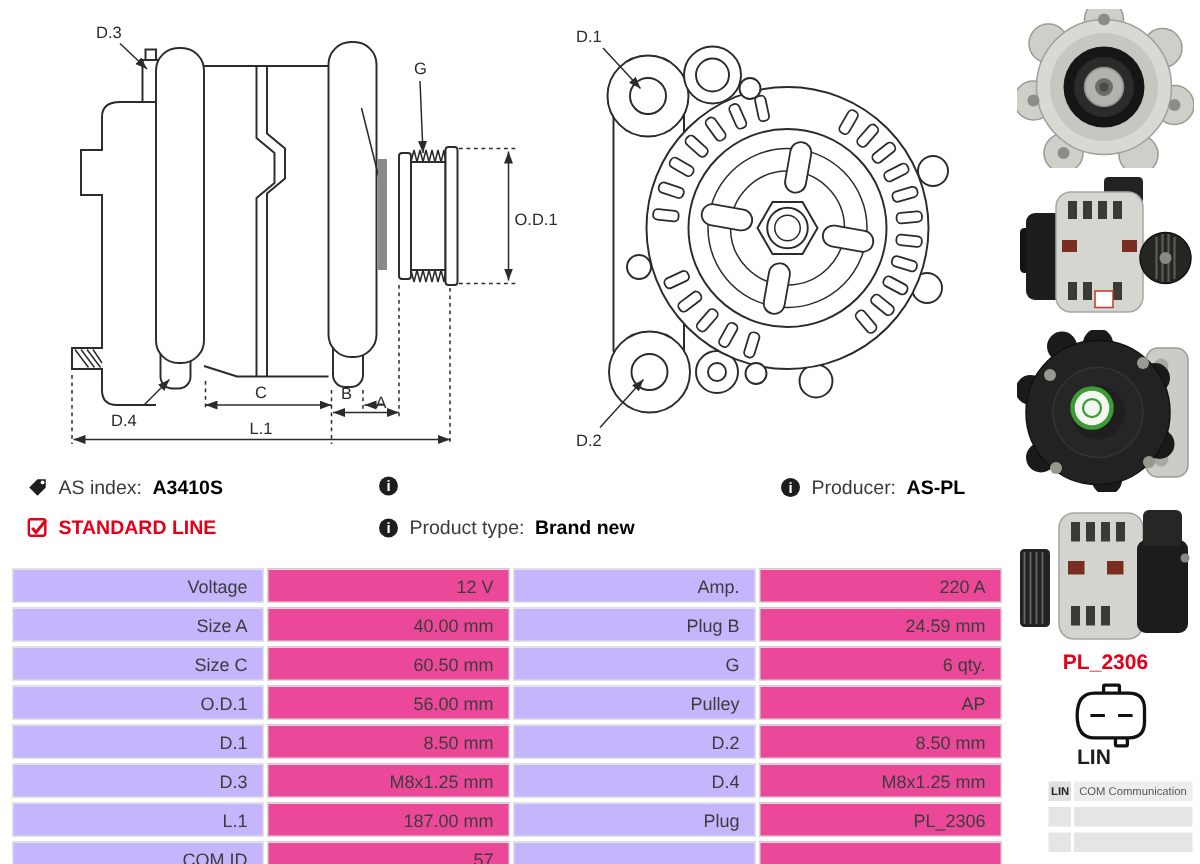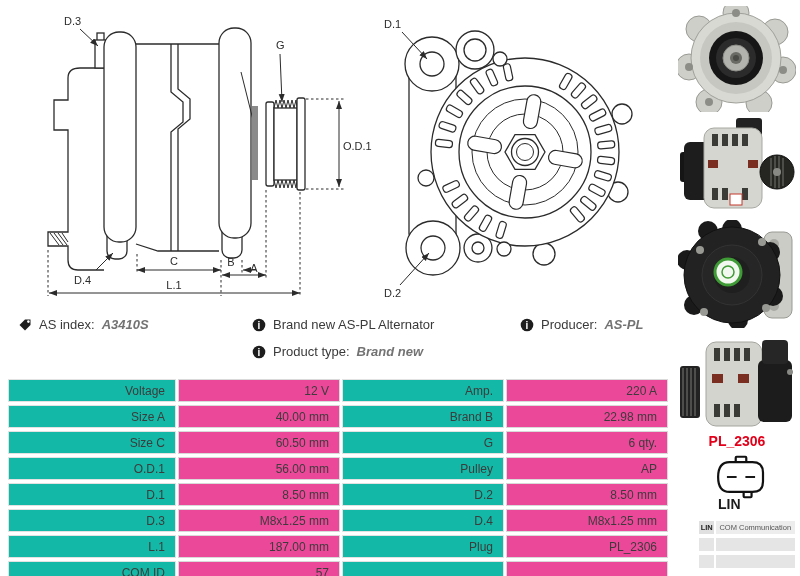--- a/index.html
+++ b/index.html
@@ -3,33 +3,33 @@
 <meta charset="utf-8">
 <style>
   html,body{margin:0;padding:0;background:#fff;}
   .canvas{position:relative;width:800px;height:576px;background:#fff;overflow:hidden;
           font-family:"Liberation Sans",sans-serif;color:#3a3a3a;}
   .abs{position:absolute;}
   svg text{font-family:"Liberation Sans",sans-serif;}
 
   
   .info-item{position:absolute;display:flex;align-items:center;gap:7px;font-size:13px;color:#3a3a3a;white-space:nowrap;}
-  .info-item b{font-weight:bold;color:#737373;font-style:italic;}
+  .info-item b{font-weight:bold;color:#000000;}
   .red{color:#e2001a;}
   .standard{font-weight:bold;font-size:13px;}
   .icon13{width:14px;height:14px;flex:0 0 auto;}
 
   
   .logo-wrap{position:absolute;left:600px;top:332px;width:100px;text-align:center;}
   .logo-sub{font-size:6.5px;color:#d96a55;letter-spacing:.2px;margin-top:0px;white-space:nowrap;}
 
   
   table.spec{position:absolute;left:6px;top:376px;border-collapse:separate;border-spacing:2px 3px;table-layout:fixed;width:664px;}
   table.spec td{height:21px;font-size:12px;padding:0 10px 0 0;text-align:right;vertical-align:middle;overflow:hidden;}
-  td.lbl{background:#14b8a6;color:#3c3c3c;border:1px solid #e2e2e2;}
+  td.lbl{background:#c4b5fd;color:#3c3c3c;border:1px solid #e2e2e2;}
   td.val{background:#ec4899;color:#3c3c3c;border:1px solid #d9d9d9;}
 
   
   .photo{position:absolute;left:678px;width:118px;}
   .plugcode{position:absolute;left:678px;top:433px;width:118px;text-align:center;
             font-size:14px;font-weight:bold;color:#e2001a;}
   .plugicon{position:absolute;left:708px;top:455px;}
   .plugtype{position:absolute;left:718px;top:496px;font-size:14px;font-weight:bold;color:#1c1c1c;}
   .comtable{position:absolute;left:697px;top:517px;width:100px;border-collapse:separate;border-spacing:2px 4px;}
   .comtable td{height:11px;font-size:7.5px;vertical-align:middle;white-space:nowrap;}
@@ -191,32 +191,38 @@
     </svg>
     <span>AS index:</span>
     <b>A3410S</b>
   </div>
 
   <div class="info-item" style="left:252px;top:317px;">
     <svg class="icon13" viewBox="0 0 14 14">
       <circle cx="7" cy="7" r="6.3" fill="#1d1d1d"></circle>
       <text x="7" y="10.5" text-anchor="middle" font-size="10" font-weight="bold" font-family="Liberation Serif,serif" fill="#ffffff">i</text>
     </svg>
-    <span>Brand new AS-PL Alternator</span>
   </div>
 
   <div class="info-item" style="left:520px;top:317px;">
     <svg class="icon13" viewBox="0 0 14 14">
       <circle cx="7" cy="7" r="6.3" fill="#1d1d1d"></circle>
       <text x="7" y="10.5" text-anchor="middle" font-size="10" font-weight="bold" font-family="Liberation Serif,serif" fill="#ffffff">i</text>
     </svg>
     <span>Producer:</span>
     <b>AS-PL</b>
   </div>
 
+  <div class="info-item" style="left:18px;top:344px;">
+    <svg class="icon13" viewBox="0 0 14 14">
+      <rect x="1.2" y="1.2" width="11" height="11" rx="1.5" fill="none" stroke="#e2001a" stroke-width="1.6"></rect>
+      <path d="M3.5,7 L6,10 L12.5,2" fill="none" stroke="#e2001a" stroke-width="2"></path>
+    </svg>
+    <span class="red standard">STANDARD LINE</span>
+  </div>
 
   <div class="info-item" style="left:252px;top:344px;">
     <svg class="icon13" viewBox="0 0 14 14">
       <circle cx="7" cy="7" r="6.3" fill="#1d1d1d"></circle>
       <text x="7" y="10.5" text-anchor="middle" font-size="10" font-weight="bold" font-family="Liberation Serif,serif" fill="#ffffff">i</text>
     </svg>
     <span>Product type:</span>
     <b>Brand new</b>
   </div>
 
@@ -231,22 +237,22 @@
     <tbody>
       <tr>
         <td class="lbl">Voltage</td>
         <td class="val">12 V</td>
         <td class="lbl">Amp.</td>
         <td class="val">220 A</td>
       </tr>
       <tr>
         <td class="lbl">Size A</td>
         <td class="val">40.00 mm</td>
-        <td class="lbl">Brand B</td>
-        <td class="val">22.98 mm</td>
+        <td class="lbl">Plug B</td>
+        <td class="val">24.59 mm</td>
       </tr>
       <tr>
         <td class="lbl">Size C</td>
         <td class="val">60.50 mm</td>
         <td class="lbl">G</td>
         <td class="val">6 qty.</td>
       </tr>
       <tr>
         <td class="lbl">O.D.1</td>
         <td class="val">56.00 mm</td>

